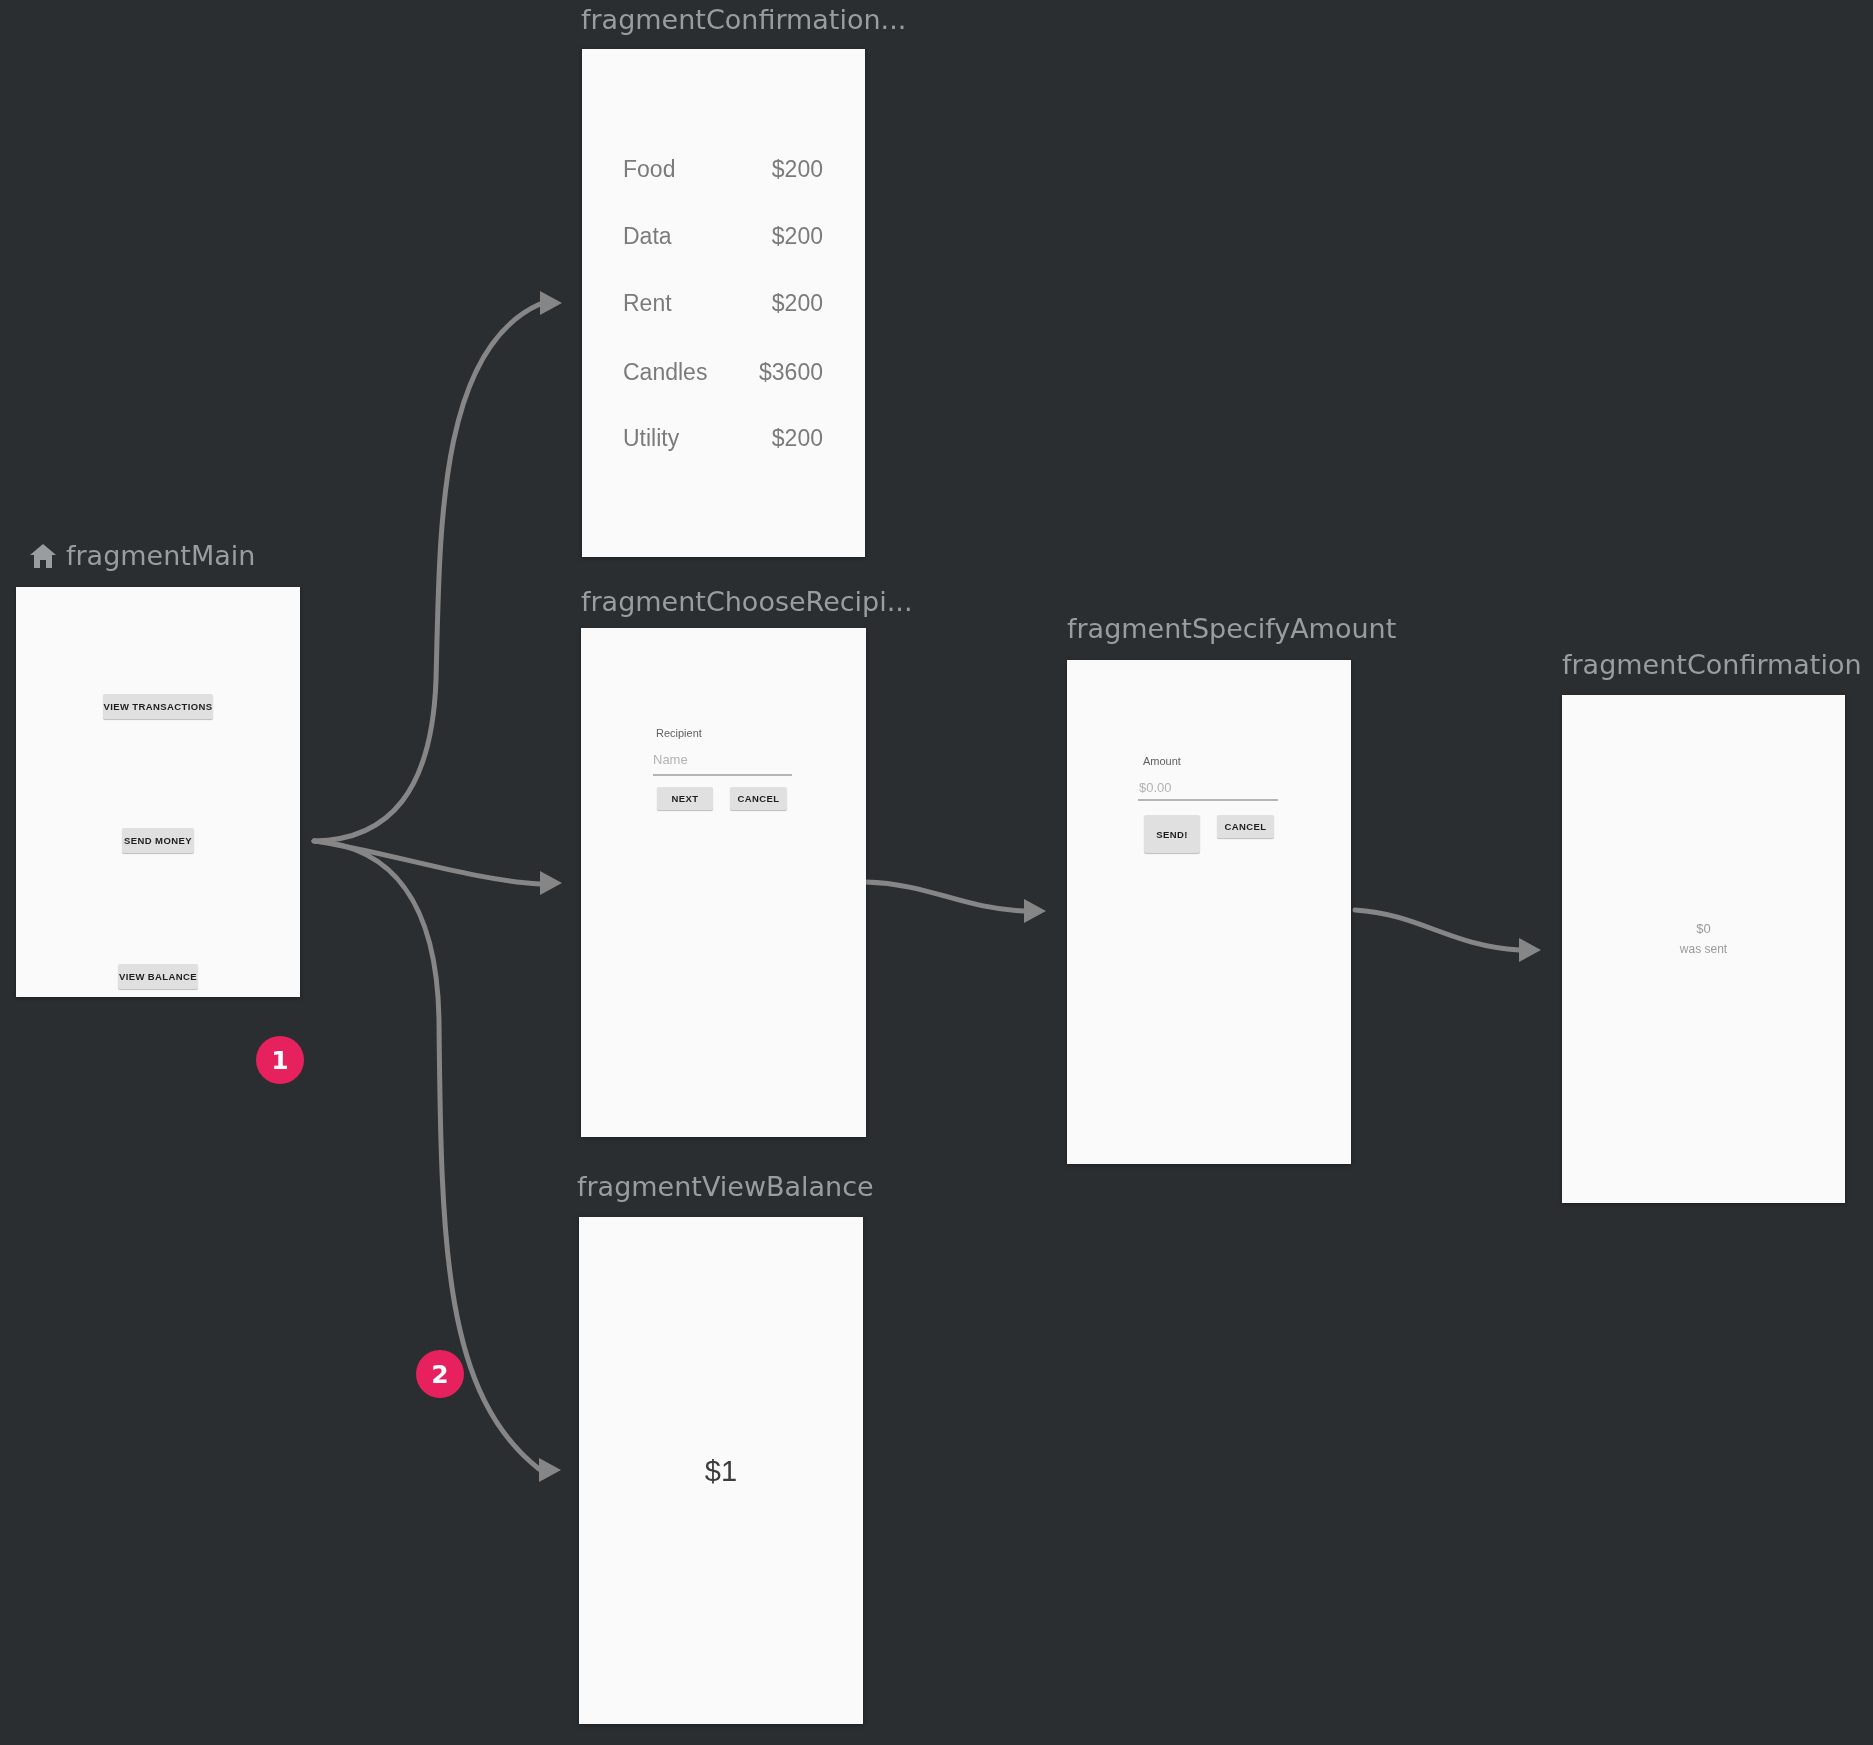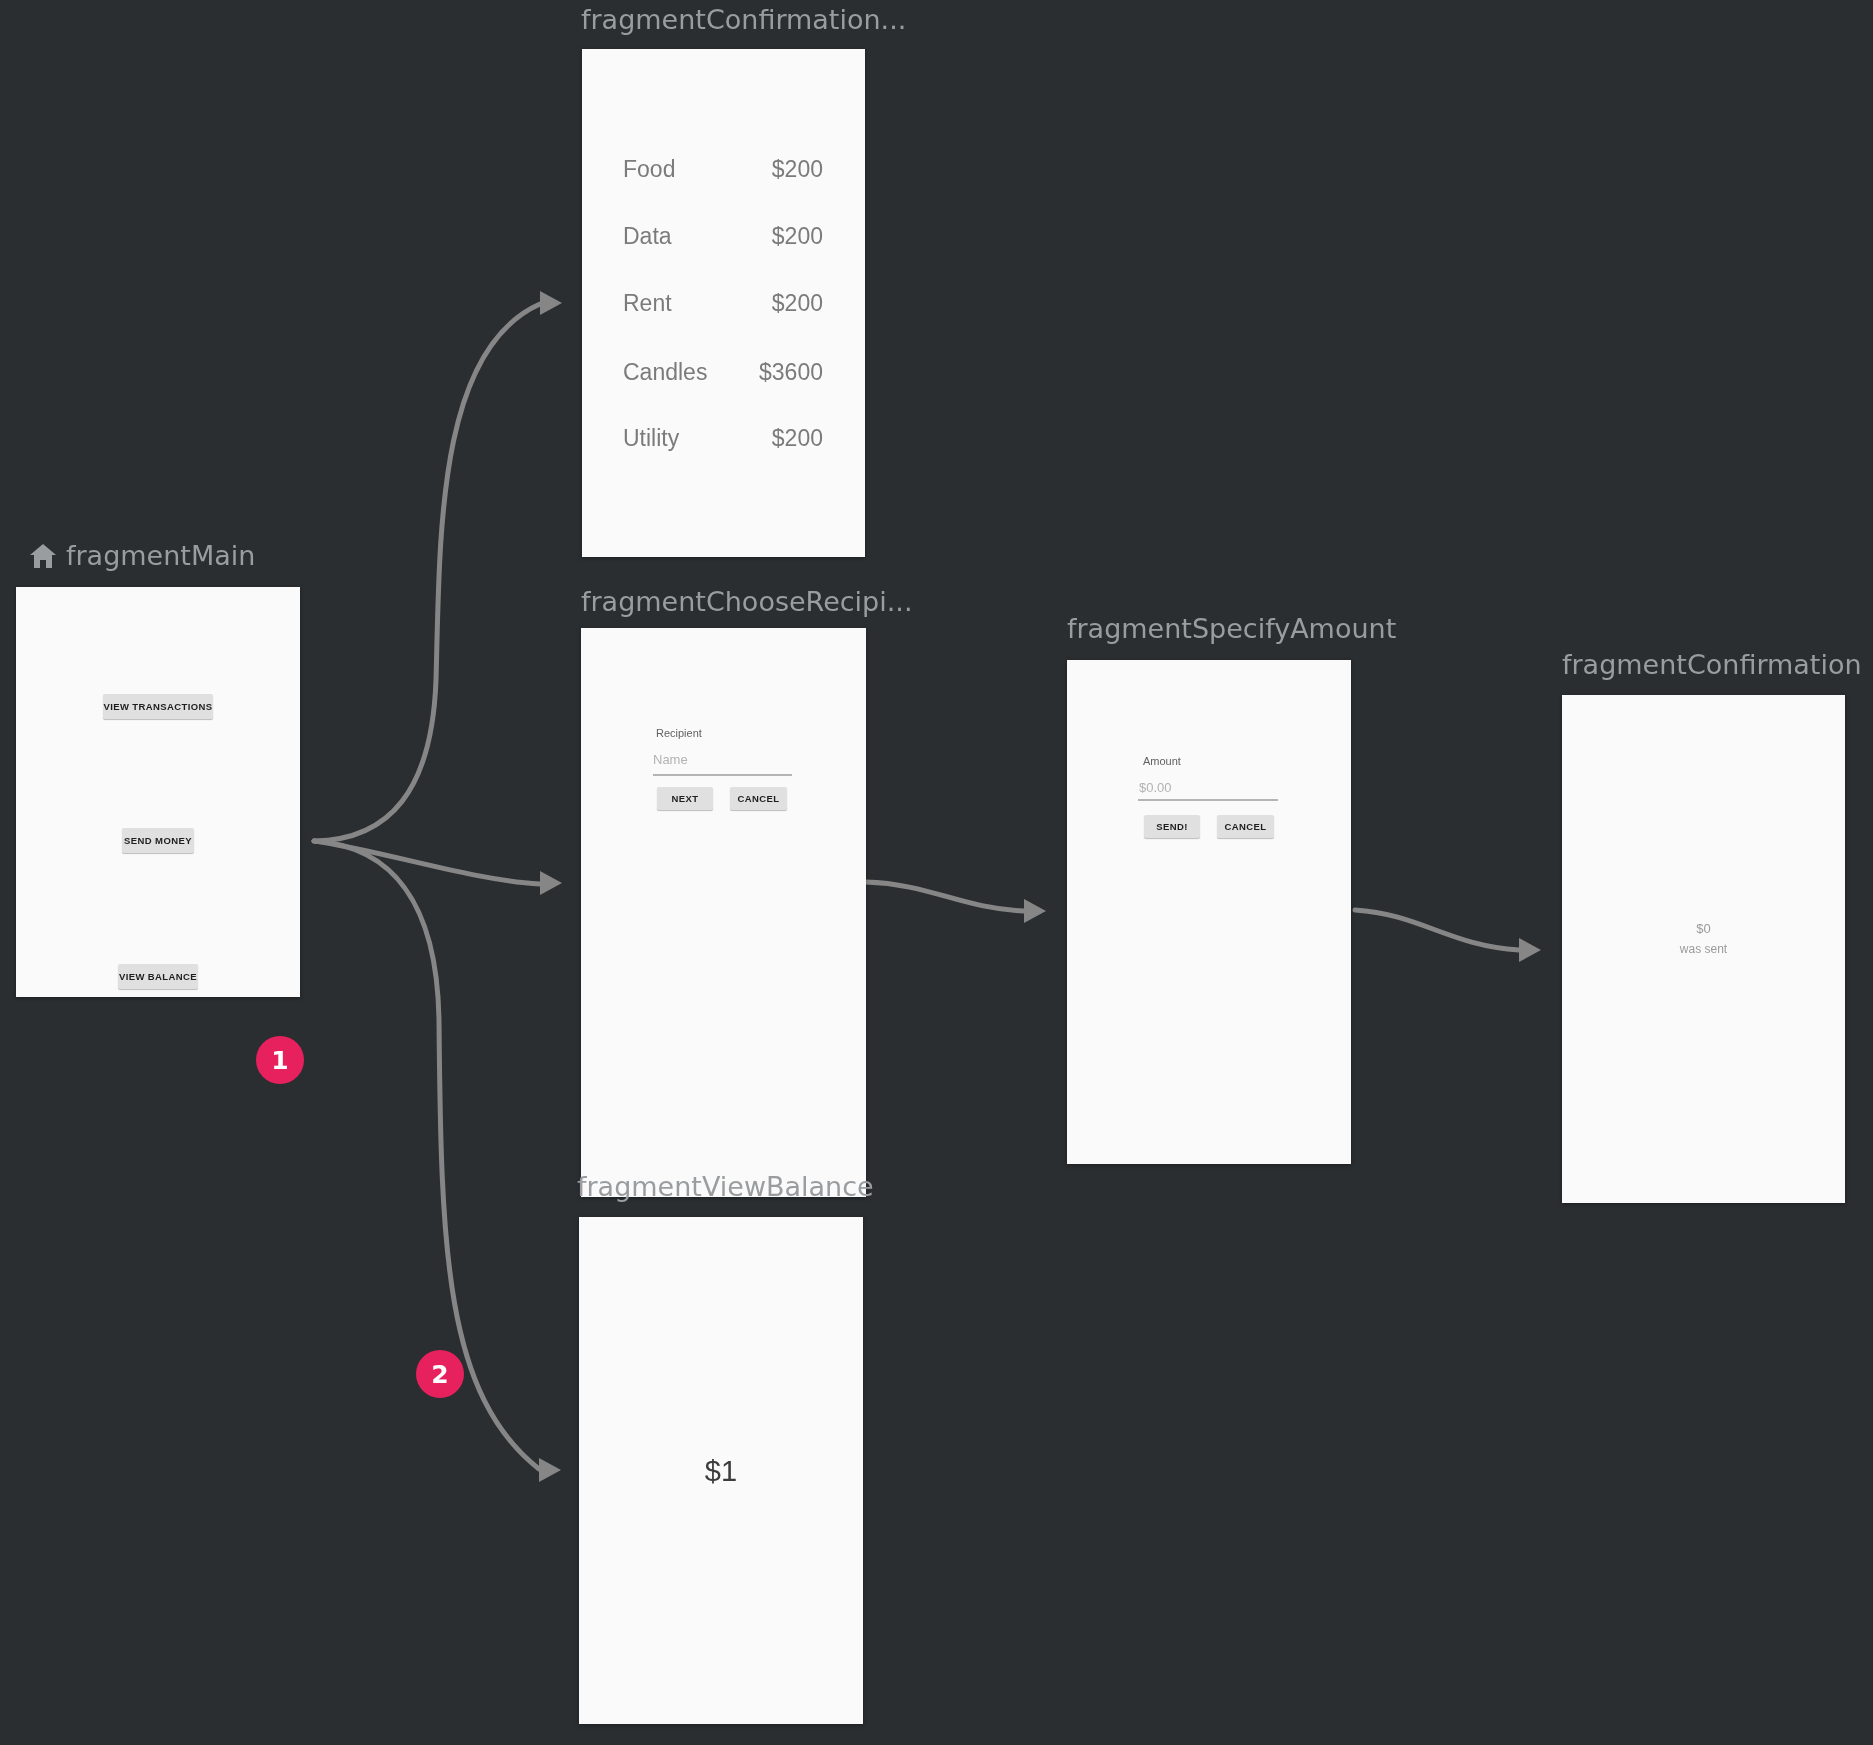--- a/index.html
+++ b/index.html
@@ -108,36 +108,36 @@
   </div>
   <div class="tx-row" style="top:375px;">
     <span>Utility</span>
     <span>$200</span>
   </div>
 </div>
 
 <div class="frag-title" style="left:581px;top:586px;">
   <span>fragmentChooseRecipi...</span>
 </div>
-<div class="card" style="left:581px;top:628px;width:285px;height:569px;">
+<div class="card" style="left:581px;top:628px;width:285px;height:509px;">
   <div class="field-label" style="left:75px;top:99px;">Recipient</div>
   <div class="field-value" style="left:72px;top:124px;">Name</div>
   <div class="field-line" style="left:72px;top:146px;width:139px;"></div>
   <div class="preview-btn" style="left:76px;top:159px;width:56px;height:23px;">NEXT</div>
   <div class="preview-btn" style="left:149px;top:159px;width:57px;height:23px;">CANCEL</div>
 </div>
 
 <div class="frag-title" style="left:1067px;top:613px;">
   <span>fragmentSpecifyAmount</span>
 </div>
 <div class="card" style="left:1067px;top:660px;width:284px;height:504px;">
   <div class="field-label" style="left:76px;top:95px;">Amount</div>
   <div class="field-value" style="left:72px;top:120px;">$0.00</div>
   <div class="field-line" style="left:71px;top:139px;width:140px;"></div>
-  <div class="preview-btn" style="left:77px;top:155px;width:56px;height:23px;">SEND!</div>
+  <div class="preview-btn" style="left:77px;top:155px;width:56px;height:38px;">SEND!</div>
   <div class="preview-btn" style="left:150px;top:155px;width:57px;height:23px;">CANCEL</div>
 </div>
 
 <div class="frag-title" style="left:1562px;top:649px;">
   <span>fragmentConfirmation</span>
 </div>
 <div class="card" style="left:1562px;top:695px;width:283px;height:508px;">
   <div class="center-text" style="top:226px;color:var(--muted);font-size:13px;">$0</div>
   <div class="center-text" style="top:247px;color:var(--muted);font-size:12px;">was sent</div>
 </div>

